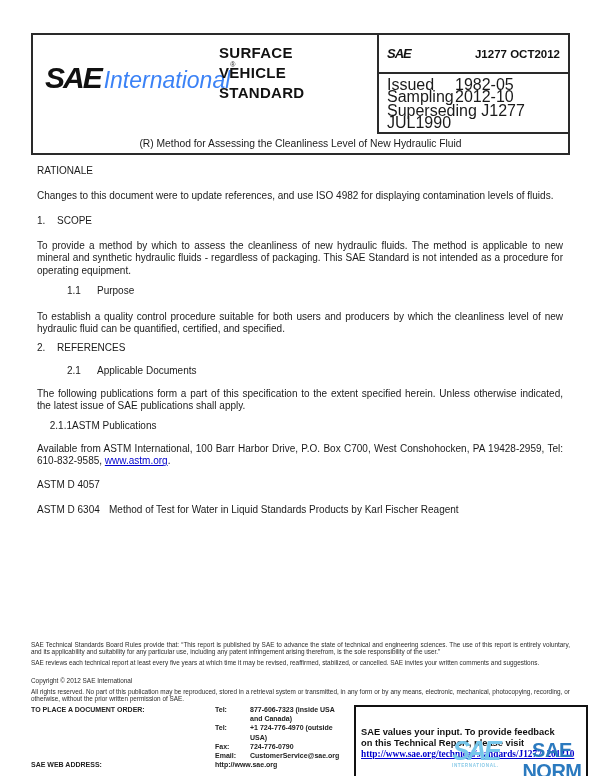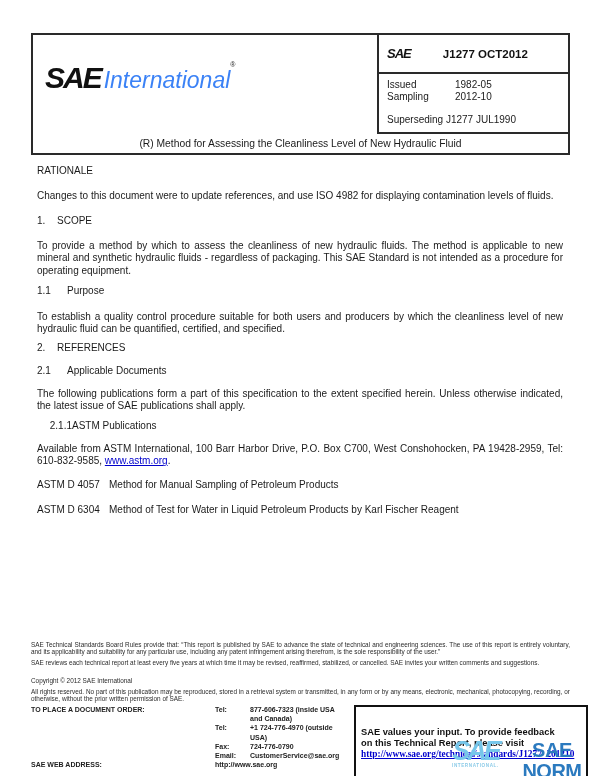--- a/index.html
+++ b/index.html
@@ -9,32 +9,32 @@
   
   .header-box{position:absolute;left:31px;top:33px;width:535px;height:118px;border:2px solid #2a2a2a;}
   .logo{position:absolute;left:12px;top:26px;white-space:nowrap;}
   .logo-sae{font-size:30px;font-weight:bold;font-style:italic;letter-spacing:-2px;color:#111;}
   .logo-intl{font-size:23px;font-style:italic;margin-left:3px;color:#3b82f6;}
   .logo-reg{font-size:7px;vertical-align:top;color:#222;}
   .doc-type{position:absolute;left:186px;top:8px;font-size:15px;font-weight:bold;line-height:20px;letter-spacing:.3px;color:#111;}
   .code-box{position:absolute;right:0;top:0;width:189px;height:97px;border-left:2px solid #2a2a2a;border-bottom:2px solid #2a2a2a;}
   .code-strip{height:37px;border-bottom:2px solid #2a2a2a;display:flex;align-items:center;padding:0 8px;}
   .code-sae{font-weight:bold;font-style:italic;font-size:13px;letter-spacing:-1px;color:#111;}
-  .code-id{flex:1;text-align:center;font-weight:bold;font-size:11.5px;color:#111;}
-  .code-meta{padding:5px 0 0 8px;font-size:10px;line-height:12px;}
+  .code-id{flex:1;text-align:right;font-weight:bold;font-size:11.5px;color:#111;}
+  .code-meta{padding:5px 0 0 8px;font-size:16px;line-height:12px;}
   .meta-label{display:inline-block;width:68px;}
-  .meta-superseding{margin-top:11px;}
+  .meta-superseding{margin-top:2px;}
   .doc-title{position:absolute;bottom:4px;left:0;width:100%;text-align:center;font-size:10.3px;}
 
   
   .blk{position:absolute;left:37px;width:526px;font-size:10px;line-height:12.4px;}
   .just{text-align:justify;}
   .ctr{text-align:left;}
   .h-num{display:inline-block;min-width:20px;}
-  .h-num.w2{min-width:30px;}
+  .h-num.w2{min-width:30px;margin-left:30px;}
   .h-num.w3{min-width:35px;text-align:right;}
   .ref-row{display:flex;}
   .ref-code{display:inline-block;width:72px;flex-shrink:0;}
   .ref-title{flex:1;}
   a.doclink{color:#0000cc;text-decoration:underline;cursor:pointer;}
 
   
   .fblk{position:absolute;left:31px;width:539px;font-size:6.4px;line-height:7.3px;color:#2b2b2b;text-align:justify;}
   .order{position:absolute;left:31px;top:705px;width:310px;font-size:7px;line-height:9.2px;color:#222;}
   .o-row{display:flex;}
@@ -54,20 +54,25 @@
   .wm-name{font-size:20px;font-weight:bold;color:#2b7abf;line-height:21px;letter-spacing:-.5px;text-align:center;}
 </style>
 </head>
 <body>
 
 <div class="page">
 
   <div class="header-box">
     <div class="logo">
       <span class="logo-sae">SAE</span><span class="logo-intl">International</span><span class="logo-reg">®</span>
+    </div>
+    <div class="doc-type">
+      <div>SURFACE</div>
+      <div>VEHICLE</div>
+      <div>STANDARD</div>
     </div>
     <div class="code-box">
       <div class="code-strip">
         <span class="code-sae">SAE</span>
         <span class="code-id">J1277 OCT2012</span>
       </div>
       <div class="code-meta">
         <div class="meta-row">
           <span class="meta-label">Issued</span><span class="meta-value">1982-05</span>
         </div>
@@ -103,25 +108,24 @@
 
   <div class="blk" style="top:420px">
     <span class="h-num w3">2.1.1</span><span>ASTM Publications</span>
   </div>
   <div class="blk just" style="top:443px">
     <span>Available from ASTM International, 100 Barr Harbor Drive, P.O. Box C700, West Conshohocken, PA 19428-2959, Tel: 610-832-9585, </span><a class="doclink">www.astm.org</a><span>.</span>
   </div>
 
   <div class="blk ref-row" style="top:479px">
     <span class="ref-code">ASTM D 4057</span>
-    <span class="ref-title">Method for Manual Sampling of Petroleum Products</span>
   </div>
   <div class="blk ref-row" style="top:504px">
     <span class="ref-code">ASTM D 6304</span>
-    <span class="ref-title">Method of Test for Water in Liquid Petroleum Products by Karl Fischer Reagent</span>
+    <span class="ref-title">Method of Test for Water in Liquid Standards Products by Karl Fischer Reagent</span>
   </div>
 
   <div class="fblk" style="top:641px">SAE Technical Standards Board Rules provide that: “This report is published by SAE to advance the state of technical and engineering sciences.  The use of this report is entirely voluntary, and its applicability and suitability for any particular use, including any patent infringement arising therefrom, is the sole responsibility of the user.”</div>
   <div class="fblk" style="top:659px">SAE reviews each technical report at least every five years at which time it may be revised, reaffirmed, stabilized, or cancelled.  SAE invites your written comments and suggestions.</div>
   <div class="fblk" style="top:677px;text-align:left">Copyright © 2012 SAE International</div>
   <div class="fblk" style="top:688px">All rights reserved. No part of this publication may be reproduced, stored in a retrieval system or transmitted, in any form or by any means, electronic, mechanical, photocopying, recording, or otherwise, without the prior written permission of SAE.</div>
 
   <div class="order">
     <div class="o-row">
       <span class="o-c1">TO PLACE A DOCUMENT ORDER:</span>

